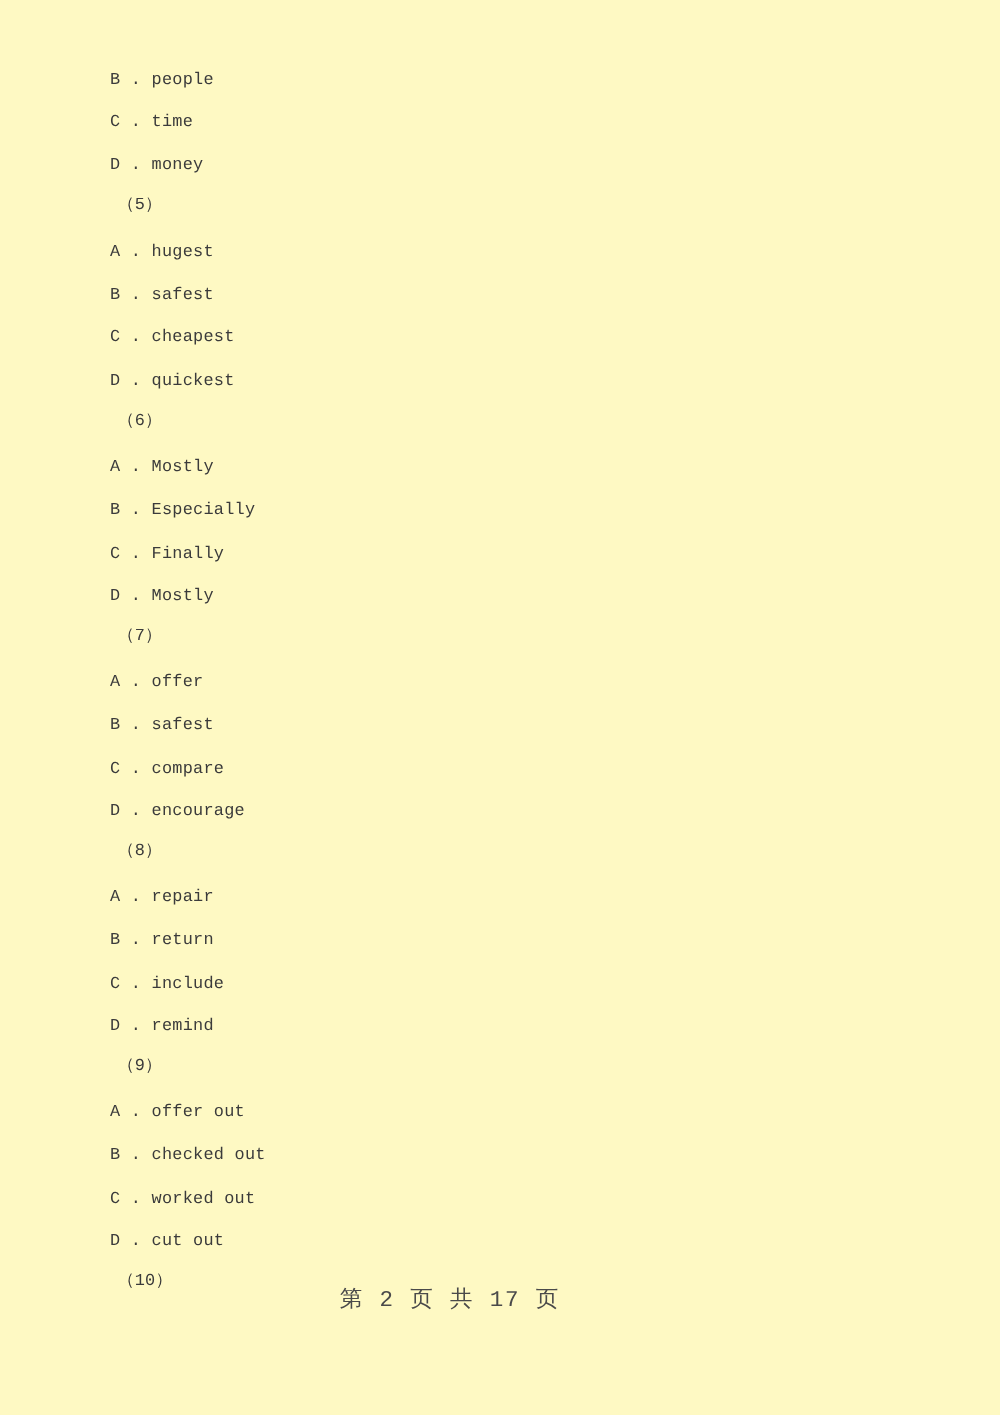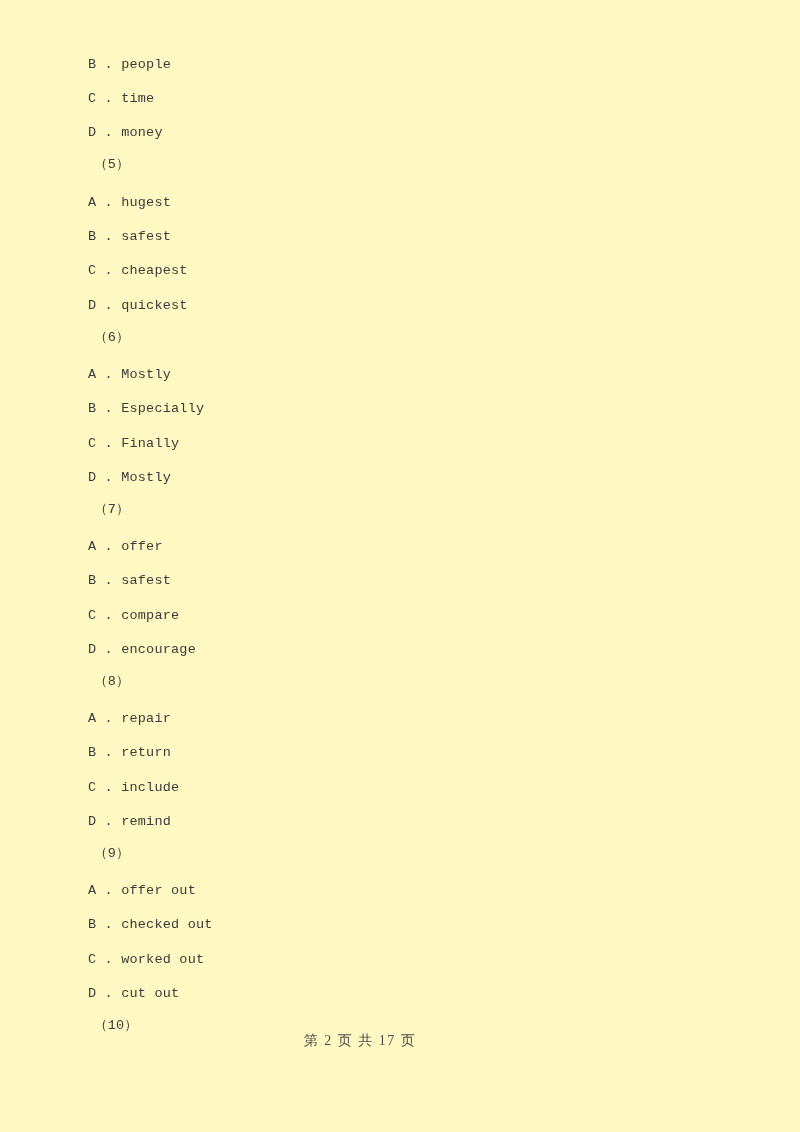--- a/index.html
+++ b/index.html
@@ -64,22 +64,22 @@
   .line .opt-text {
     display: inline;
   }
 
   #footer {
     position: absolute;
     left: 0;
     top: 1030px;
     width: 720px;
     text-align: center;
-    font-family: Liberation Serif, serif;
-    font-size: 14px;
+    font-family: Liberation Mono, monospace;
+    font-size: 18px;
     color: #4a4a4a;
     letter-spacing: 1.5px;
     white-space: pre;
     line-height: 22px;
   }
 </style>
 </head>
 <body>
 
 <div id="page" style="background: #fef9c3;">

